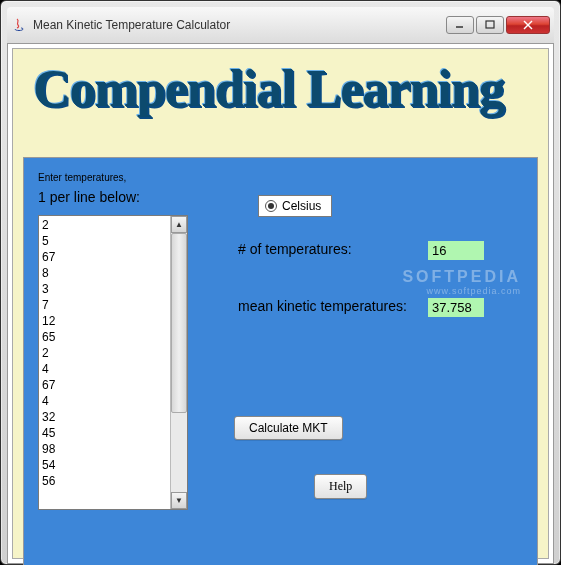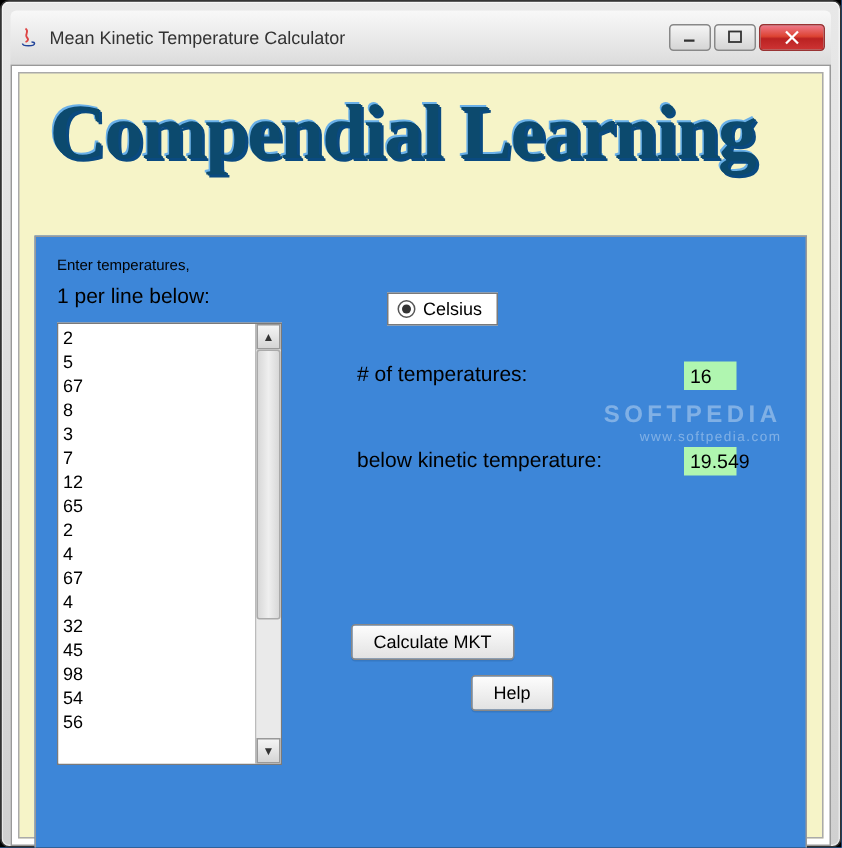--- a/index.html
+++ b/index.html
@@ -172,25 +172,24 @@
     content:''; width:6px;height:6px;border-radius:50%;background:#333;display:block;
   }
   .field-row {
     display: flex;
     align-items: flex-start;
     margin-top: 26px;
   }
   .field-label { color:#000; font-size:14px; width: 190px; }
   .field-val {
     background: #b0f6b0;
-    width: 35px;
+    width: 56px;
     padding: 2px 4px;
     font-size: 13px;
     text-align: left;
-    margin-left: 28px;
   }
   .watermark {
     position: absolute;
     right: 16px;
     top: 110px;
     color: rgba(255,255,255,0.35);
     text-align: right;
     pointer-events: none;
   }
   .watermark .wm1 { font-size: 16px; letter-spacing: 3px; font-weight: 700; }
@@ -199,21 +198,22 @@
     position: absolute;
     left: 210px;
     top: 258px;
     display: flex;
     gap: 44px;
     align-items: flex-end;
   }
   .btn-row2 {
     position: absolute;
     left: 290px;
-    top: 292px;
+    top: 316px;
+    font-family: Liberation Serif, serif;
   }
   .btn {
     background: linear-gradient(#fdfdfd,#e2e2e2);
     border: 1px solid #888;
     border-radius: 3px;
     padding: 4px 14px;
     font-size: 12px;
     color: #000;
     box-shadow: 0 1px 0 rgba(0,0,0,0.1);
   }
@@ -291,22 +291,22 @@
               <div class="radio-box">
                 <span class="radio checked"></span>
                 <span>Celsius</span>
               </div>
             </div>
             <div class="field-row">
               <span class="field-label"># of temperatures:</span>
               <span class="field-val">16</span>
             </div>
             <div class="field-row" style="margin-top:38px;">
-              <span class="field-label">below kinetic temperature:</span>
-              <span class="field-val">19.549</span>
+              <span class="field-label">mean kinetic temperatures:</span>
+              <span class="field-val">37.758</span>
             </div>
           </div>
         </div>
         <div class="watermark">
           <div class="wm1">SOFTPEDIA</div>
           <div class="wm2">www.softpedia.com</div>
         </div>
         <div class="btn-row">
           <div class="btn">Calculate MKT</div>
         </div>

